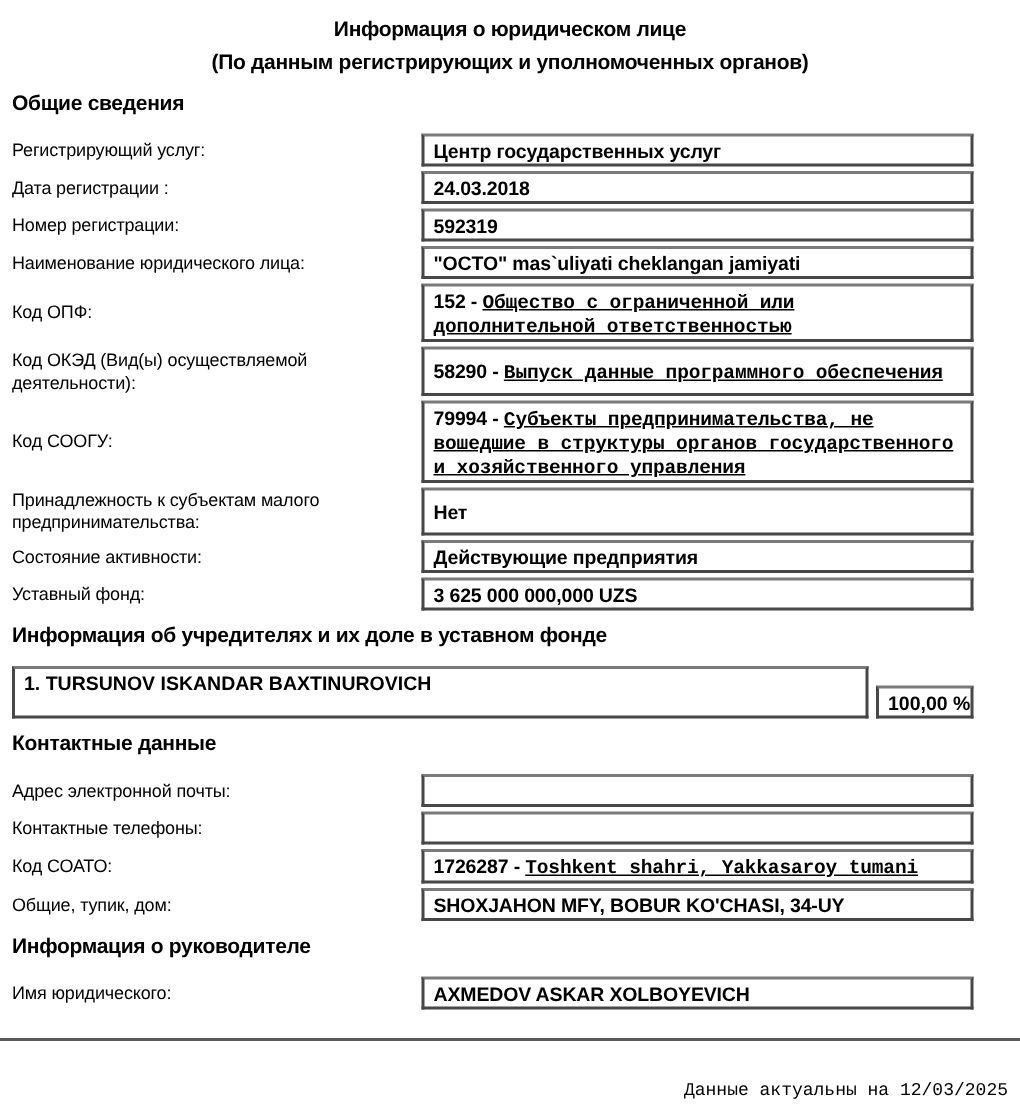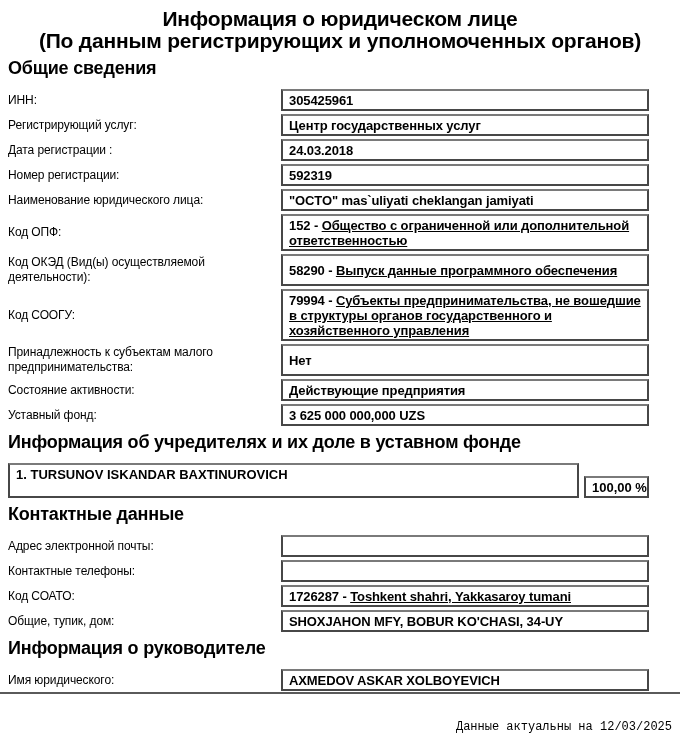--- a/index.html
+++ b/index.html
@@ -1,32 +1,32 @@
 <!DOCTYPE html>
 <html><head>
 <meta charset="utf-8">
 <style>
   html,body { margin:0; padding:0; background:#fff; }
   body { font-family:"Liberation Sans","DejaVu Sans",sans-serif; color:#000; }
   .page { width:680px; height:743px; background:#fff; display:flex; flex-direction:column;
           box-sizing:border-box; overflow:hidden; }
   .content { padding:6px 31px 0 8px; flex:1 1 auto; overflow:hidden; }
-  .doc-title { text-align:center; font-weight:bold; font-size:21px; line-height:22px;
+  .doc-title { text-align:center; font-weight:bold; font-size:14px; line-height:22px;
                margin:2px -31px 3px -8px; letter-spacing:-0.2px; }
-  .section-heading { font-size:18px; font-weight:bold; letter-spacing:-0.2px;
+  .section-heading { font-size:14px; font-weight:bold; letter-spacing:-0.2px;
                      margin:8px 0 12px 0; line-height:17px; }
   .row { display:flex; align-items:center; margin-bottom:3px; }
   .field-label { flex:0 0 263px; width:263px; padding-right:10px;
                  font-size:12px; line-height:15px; letter-spacing:-0.1px; }
   .value-box { width:352px; min-height:15px; border:2px solid #474747; border-top-color:#7a7a7a;
                padding:2px 6px 1px 6px; font-weight:bold; font-size:13px; line-height:15px;
                letter-spacing:-0.1px; background:#fff; }
   .value-box.pad { padding-top:7px; padding-bottom:6px; }
   .code { white-space:pre-wrap; }
-  .vlink { text-decoration:underline; color:#000; cursor:pointer; }
+  .vlink { text-decoration:underline; color:#000; cursor:pointer;font-family:Liberation Mono, monospace; }
   .founder-row { display:flex; align-items:stretch; margin-bottom:3px; }
   .founder-name-box { width:556px; border:2px solid #474747; border-top-color:#7a7a7a;
                       padding:2px 16px 1px 6px; font-weight:bold; font-size:13px; line-height:15px; }
   .founder-share-box { width:49px; margin-left:5px; border:2px solid #474747; border-top-color:#7a7a7a;
                        padding:2px 6px 1px 6px; font-weight:bold; font-size:13px; line-height:15px;
                        text-align:center; white-space:nowrap;margin-top:13px; }
   .footer { flex:0 0 auto; margin-top:auto; }
   .rule { border-top:2px solid #5a5a5a; height:0; }
   .footer-text { text-align:right; font-size:12px; line-height:15px; padding:26px 8px 8px 0;font-family:Liberation Mono, monospace; }
 </style>
@@ -36,24 +36,20 @@
 <div class="page">
   <div class="content">
 
     <div class="doc-title">
       <div>Информация о юридическом лице</div>
       <div>(По данным регистрирующих и уполномоченных органов)</div>
     </div>
 
     <div class="section-heading">Общие сведения</div>
 
-    <div class="row">
-      <div class="field-label">ИНН:</div>
-      <div class="value-box"><span>305425961</span></div>
-    </div>
 
     <div class="row">
       <div class="field-label">Регистрирующий услуг:</div>
       <div class="value-box"><span>Центр государственных услуг</span></div>
     </div>
 
     <div class="row">
       <div class="field-label">Дата регистрации :</div>
       <div class="value-box"><span>24.03.2018</span></div>
     </div>

